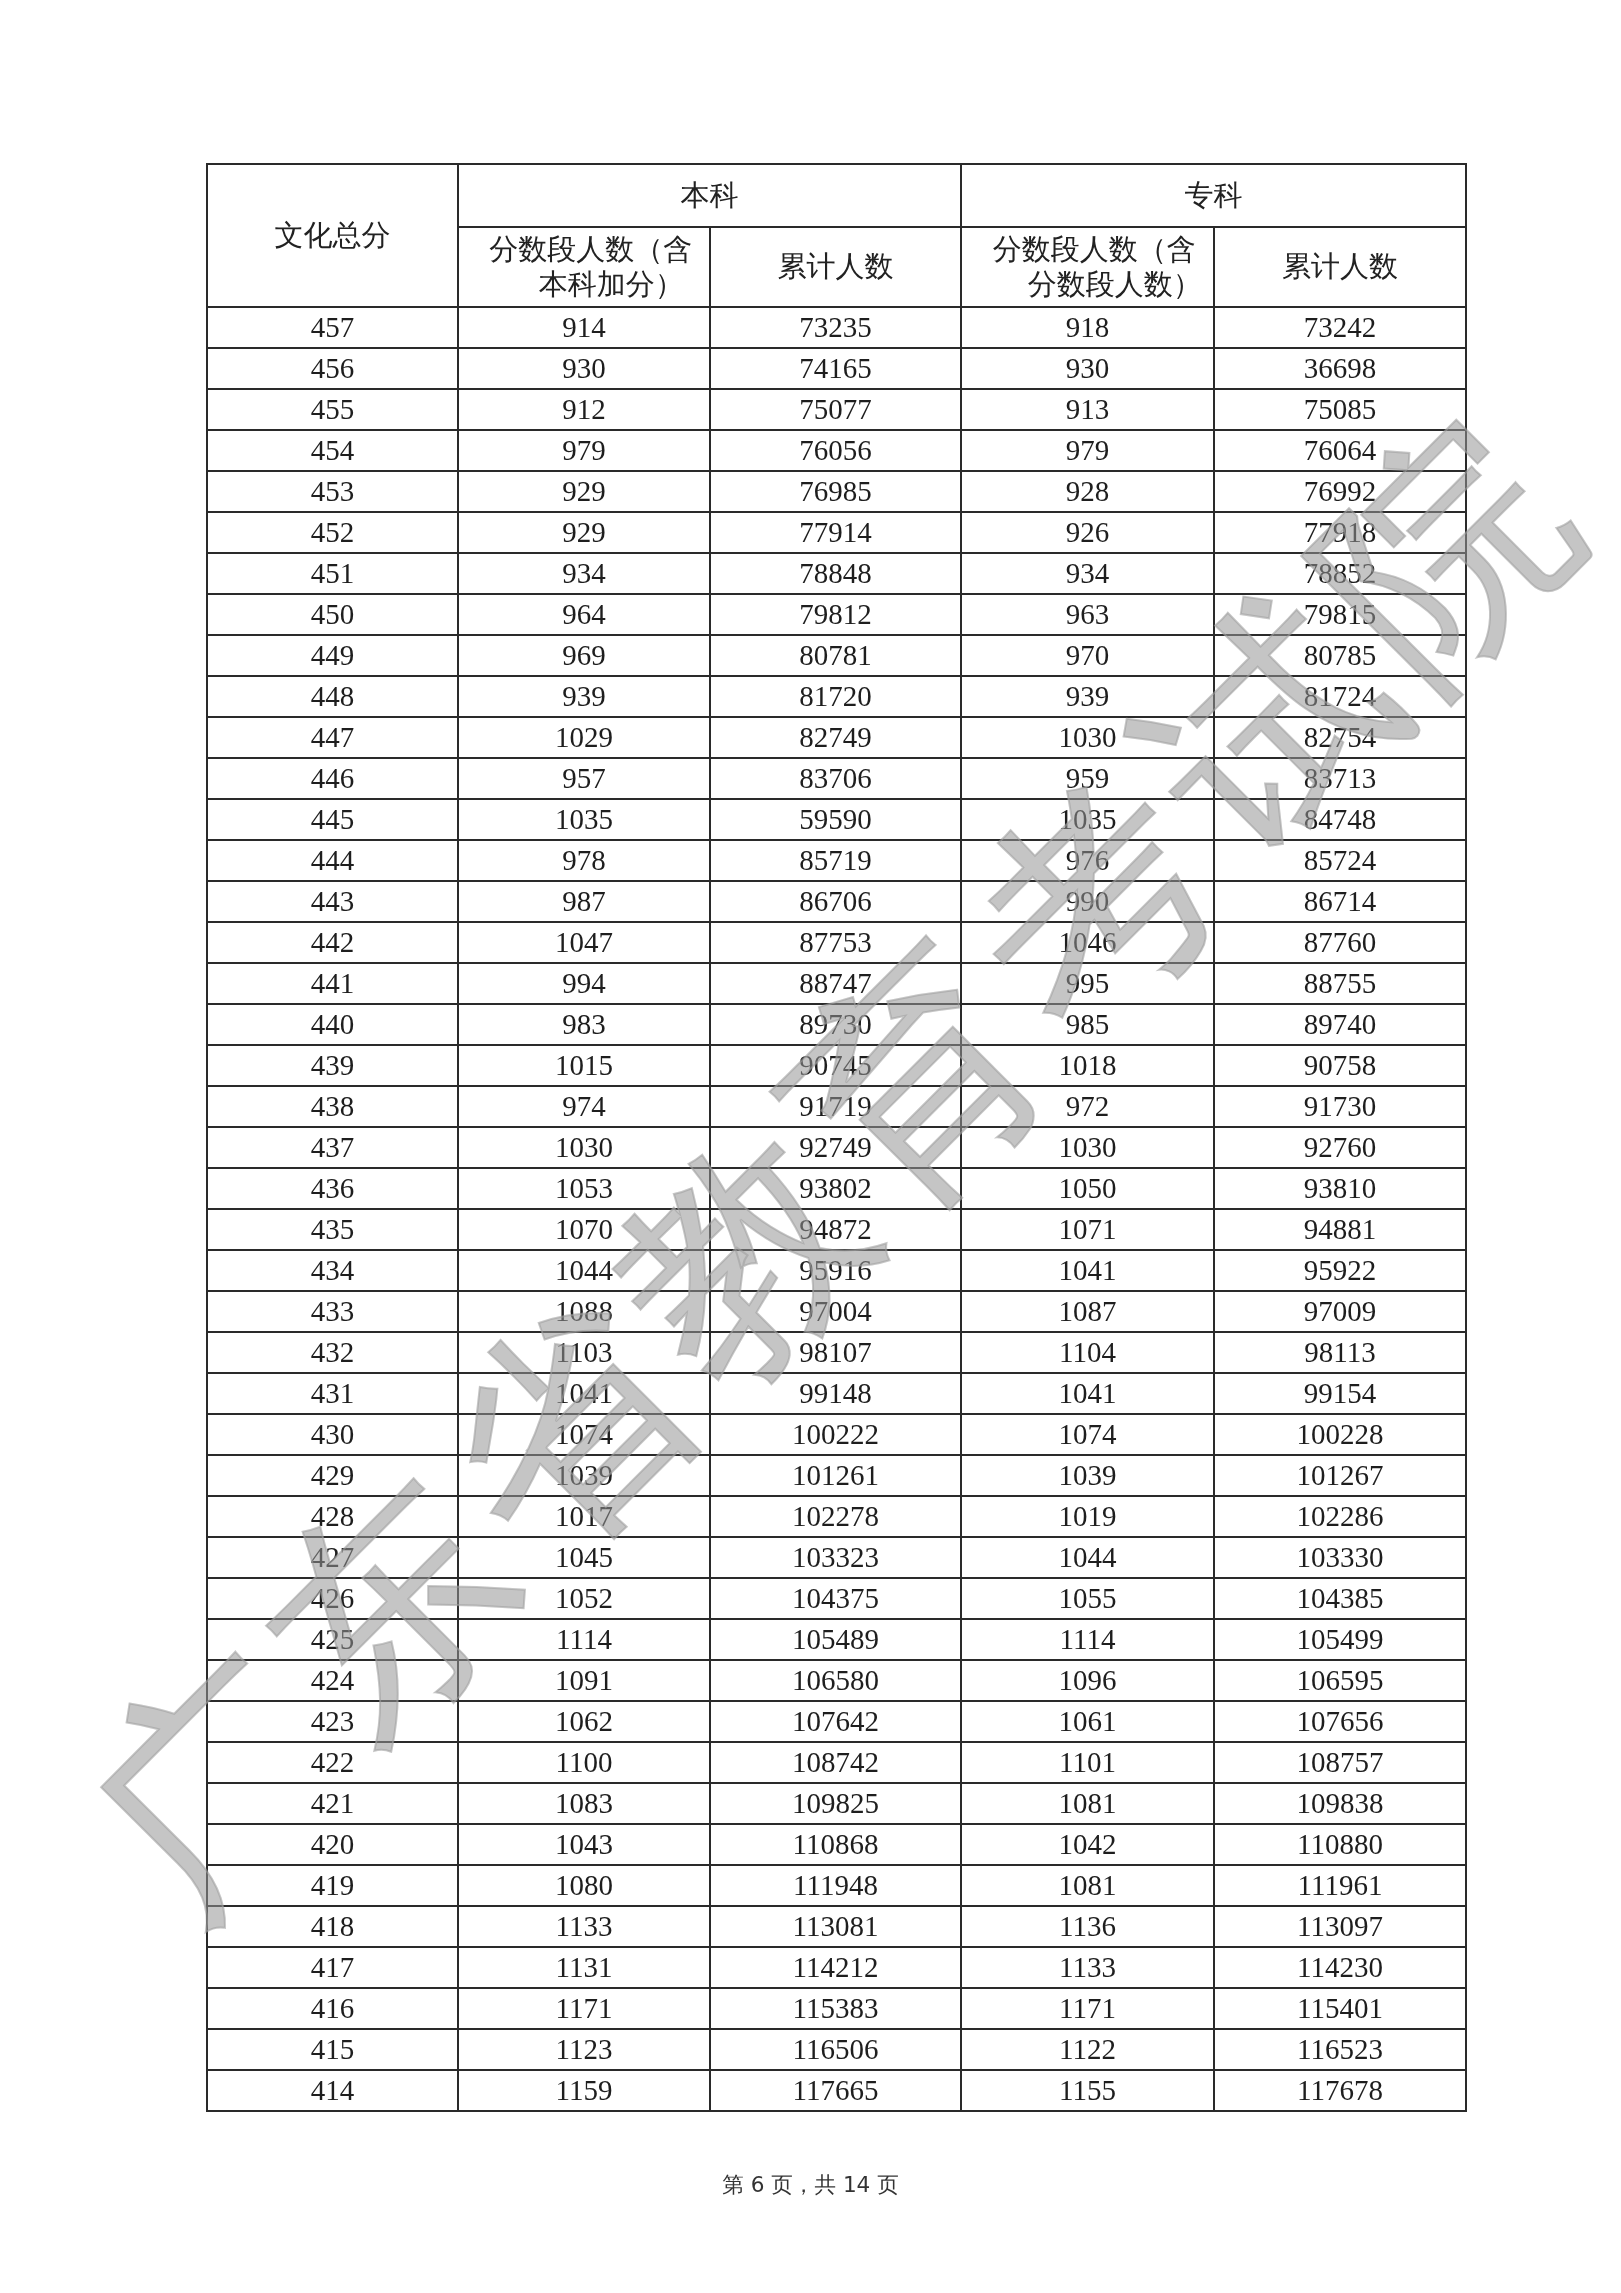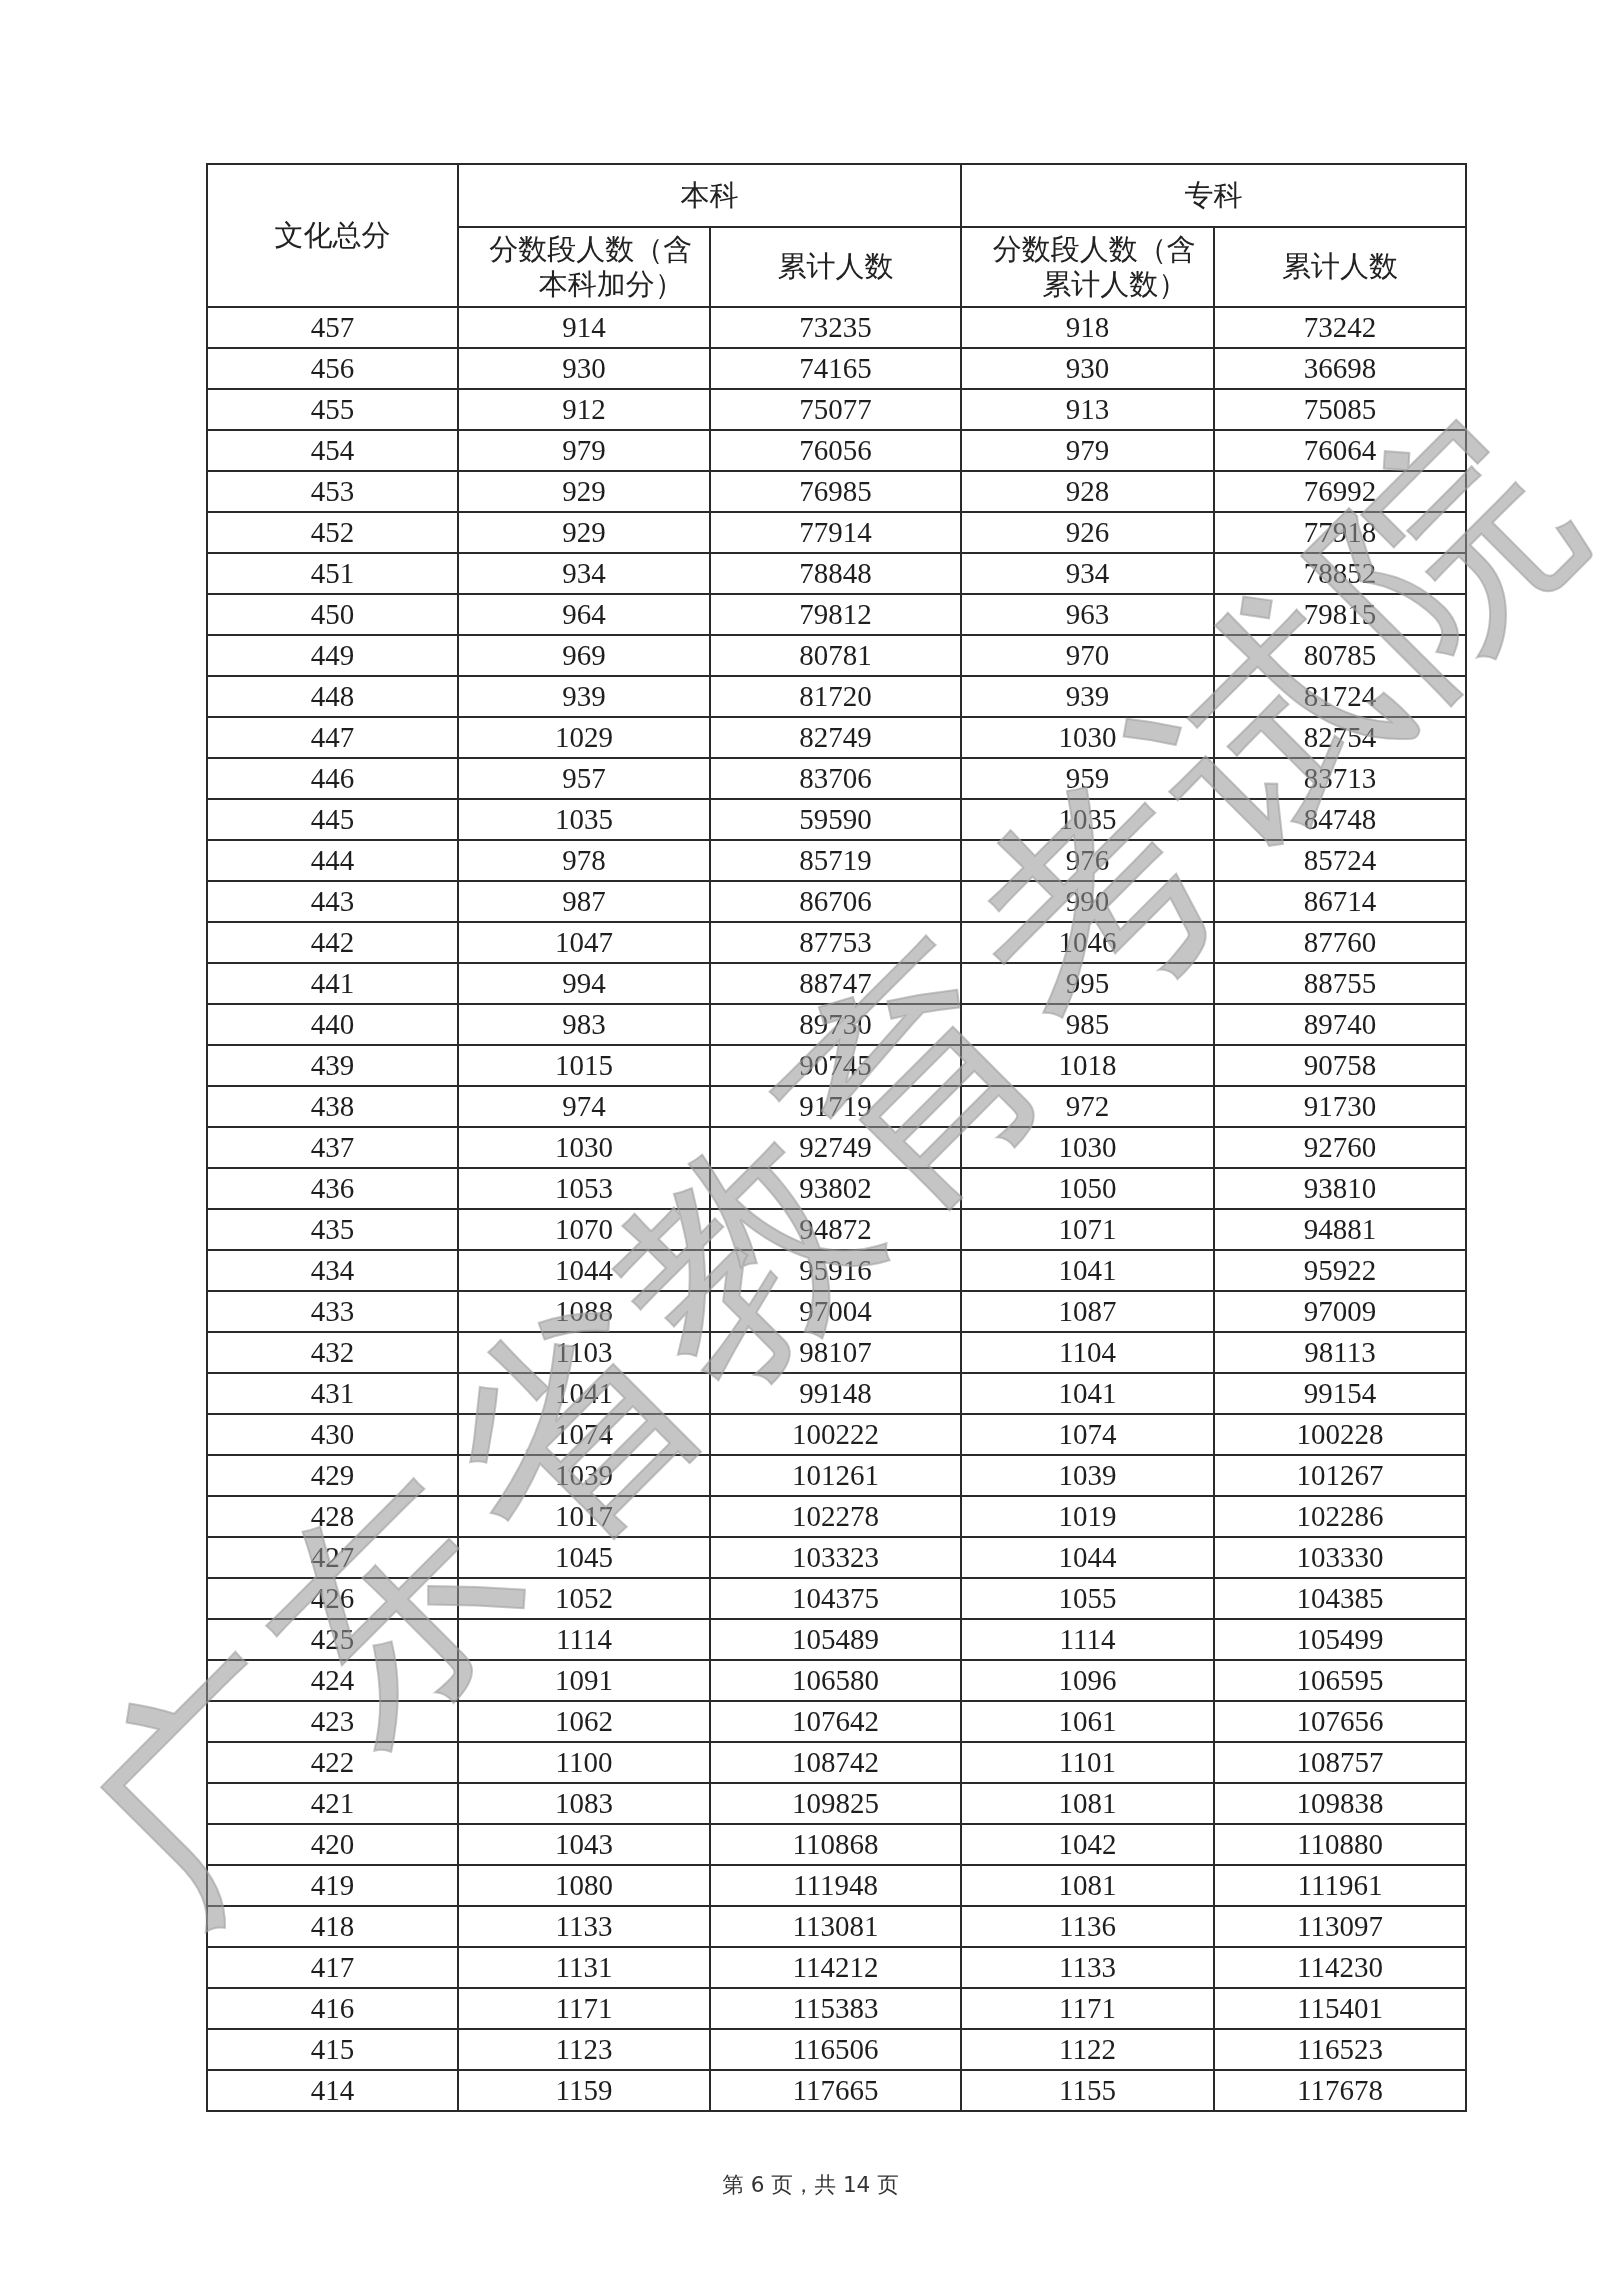--- a/index.html
+++ b/index.html
@@ -118,21 +118,21 @@
         <th colspan="2">专科</th>
       </tr>
       <tr class="hdr-b">
         <th class="hdr-twoline">
           <span class="l1">分数段人数（含</span>
           <span class="l2">本科加分）</span>
         </th>
         <th>累计人数</th>
         <th class="hdr-twoline">
           <span class="l1">分数段人数（含</span>
-          <span class="l2">累计人数）</span>
+          <span class="l2">分数段人数）</span>
         </th>
         <th>累计人数</th>
       </tr>
     </thead>
     <tbody id="table-body">
         <tr>
           <td>457</td>
           <td>914</td>
           <td>73235</td>
           <td>918</td>

